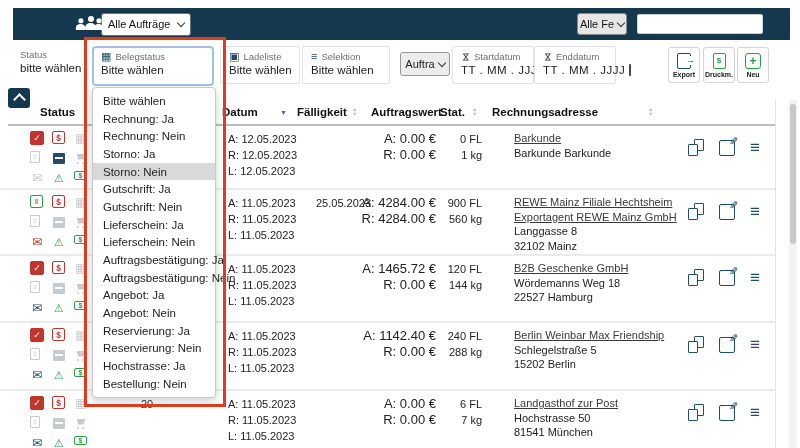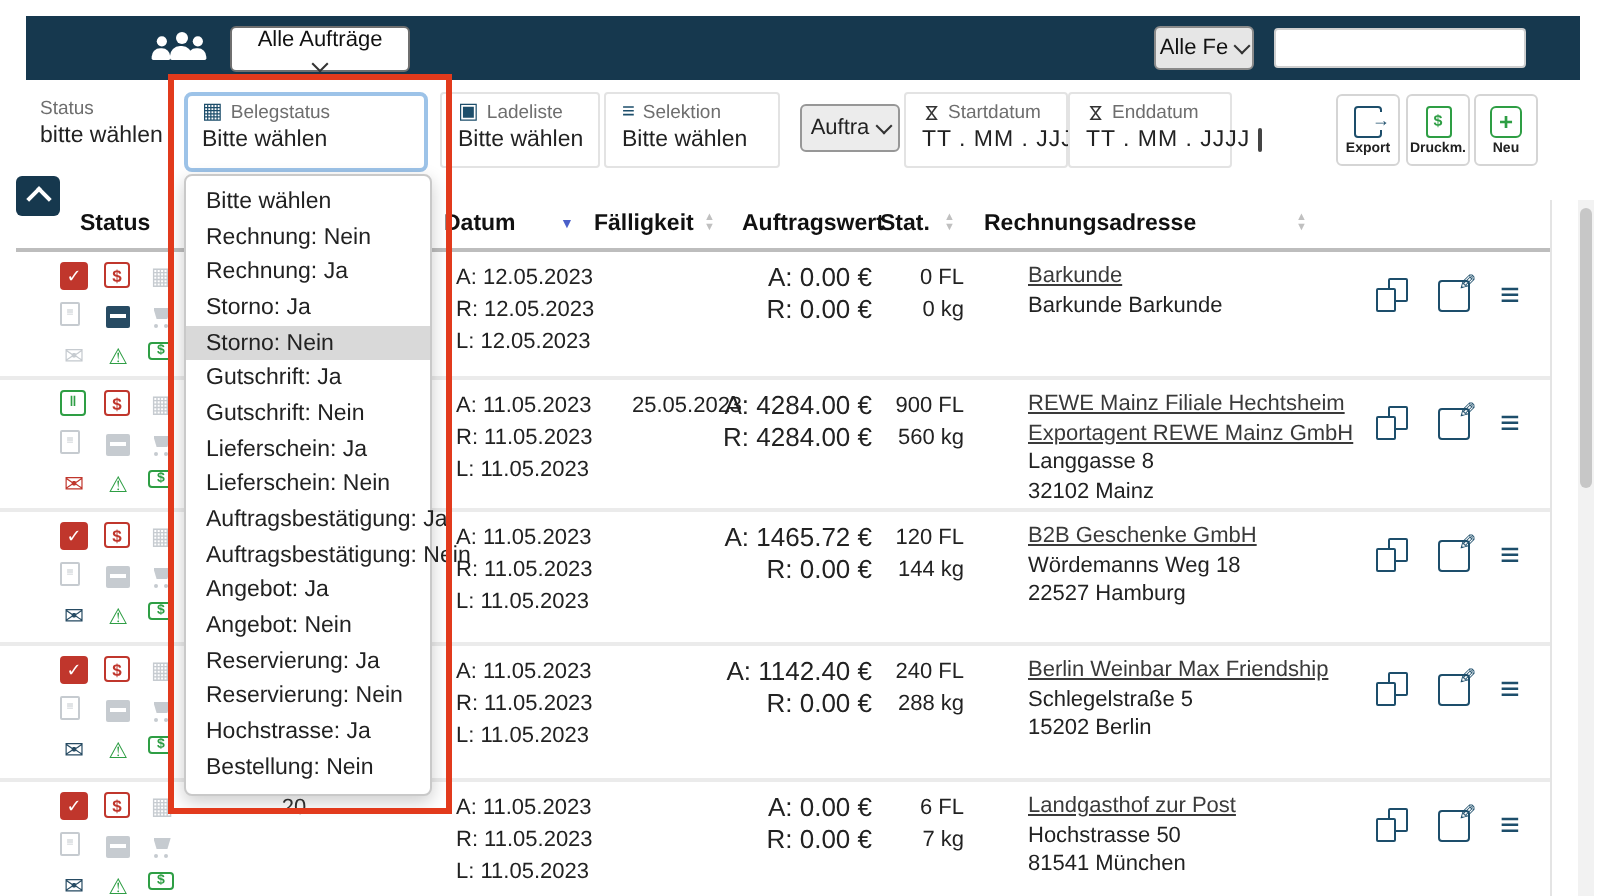--- a/index.html
+++ b/index.html
@@ -6,22 +6,22 @@
   #app{position:relative;width:800px;height:448px;background:#fff;overflow:hidden;
        font-family:"Liberation Sans","DejaVu Sans",sans-serif;color:#222;}
   .abs{position:absolute;}
   
   .topbar{left:13px;top:8px;width:777px;height:32px;background:#16384e;display:flex;align-items:center;}
   .ppl{position:relative;width:26px;height:16px;margin-left:62px;}
   .ppl .p{position:absolute;width:11px;height:15px;}
   .ppl .p::before{content:"";position:absolute;left:2.5px;top:0;width:6px;height:6px;border-radius:50%;background:#fff;}
   .ppl .p::after{content:"";position:absolute;left:0;top:7px;width:11px;height:7px;border-radius:5px 5px 1px 1px;background:#fff;}
   .ppl .p2{left:10px;} .ppl .p1{left:0;top:1px;transform:scale(.85);} .ppl .p3{left:18px;top:1px;transform:scale(.85);}
-  .view-select{margin-left:14px;width:76px;height:21px;background:#fff;border:1px solid #6f6f6f;border-radius:3px;
-       display:flex;align-items:center;justify-content:space-between;padding:0 6px;font-size:11px;color:#111;cursor:pointer;flex-direction:column;}
+  .view-select{width:76px;height:21px;background:#fff;border:1px solid #6f6f6f;border-radius:3px;
+       display:flex;align-items:center;justify-content:space-between;padding:0 6px;font-size:11px;color:#111;cursor:pointer;}
   .chev{width:5px;height:5px;border:solid #333;border-width:0 1.4px 1.4px 0;transform:rotate(45deg);margin-top:-3px;}
   .tb-spacer{flex:1;}
   .allefe-btn{width:48px;height:20px;background:#e6e6e6;border:1px solid #8a8a8a;border-radius:3px;display:flex;
        align-items:center;justify-content:center;gap:4px;font-size:11px;color:#111;cursor:pointer;}
   .search-input{margin-left:10px;margin-right:27px;width:116px;height:18px;border:1px solid #cfcfcf;border-radius:2px;
        background:#fff;font-size:11px;padding:0 4px;outline:none;}
   
   .fbox{background:#fff;}
   .f-label{font-size:9.5px;color:#6e6e6e;display:flex;align-items:center;gap:4px;white-space:nowrap;}
   .f-value{font-size:11.5px;color:#222;margin-top:2px;white-space:nowrap;}
@@ -232,21 +232,21 @@
           <div class="ln">A: 12.05.2023</div>
           <div class="ln">R: 12.05.2023</div>
           <div class="ln">L: 12.05.2023</div>
         </div>
         <div class="c-wert">
           <div class="ln">A: 0.00 €</div>
           <div class="ln">R: 0.00 €</div>
         </div>
         <div class="c-stat">
           <div class="ln">0 FL</div>
-          <div class="ln">0 kg</div>
+          <div class="ln">1 kg</div>
         </div>
         <div class="c-addr">
           <a class="aln lnk">Barkunde</a>
           <div class="aln">Barkunde Barkunde</div>
         </div>
         <div class="c-actions">
           <span class="ic-copy"></span>
           <span class="ic-edit"></span>
           <span class="ic-menu">≡</span>
         </div>
@@ -396,22 +396,22 @@
           <span class="ic-edit"></span>
           <span class="ic-menu">≡</span>
         </div>
       </div>
     </div>
 
   <div class="abs page-size">20</div>
 
   <div class="abs dropdown">
       <div class="dd-item">Bitte wählen</div>
+      <div class="dd-item">Rechnung: Ja</div>
       <div class="dd-item">Rechnung: Nein</div>
-      <div class="dd-item">Rechnung: Ja</div>
       <div class="dd-item">Storno: Ja</div>
       <div class="dd-item hl">Storno: Nein</div>
       <div class="dd-item">Gutschrift: Ja</div>
       <div class="dd-item">Gutschrift: Nein</div>
       <div class="dd-item">Lieferschein: Ja</div>
       <div class="dd-item">Lieferschein: Nein</div>
       <div class="dd-item">Auftragsbestätigung: Ja</div>
       <div class="dd-item">Auftragsbestätigung: Nein</div>
       <div class="dd-item">Angebot: Ja</div>
       <div class="dd-item">Angebot: Nein</div>

